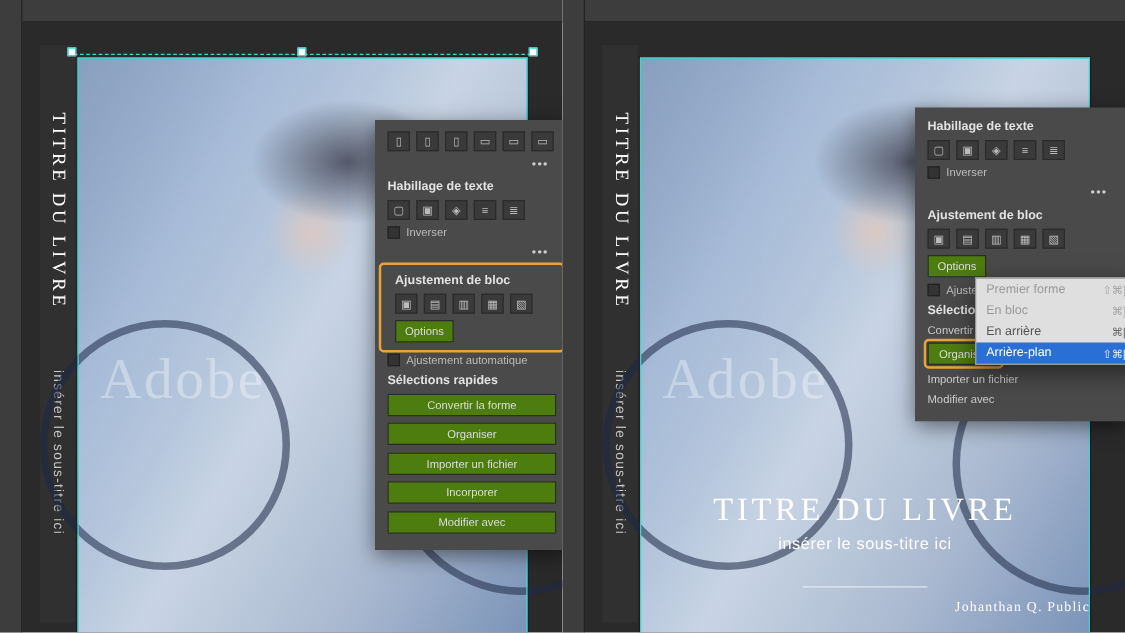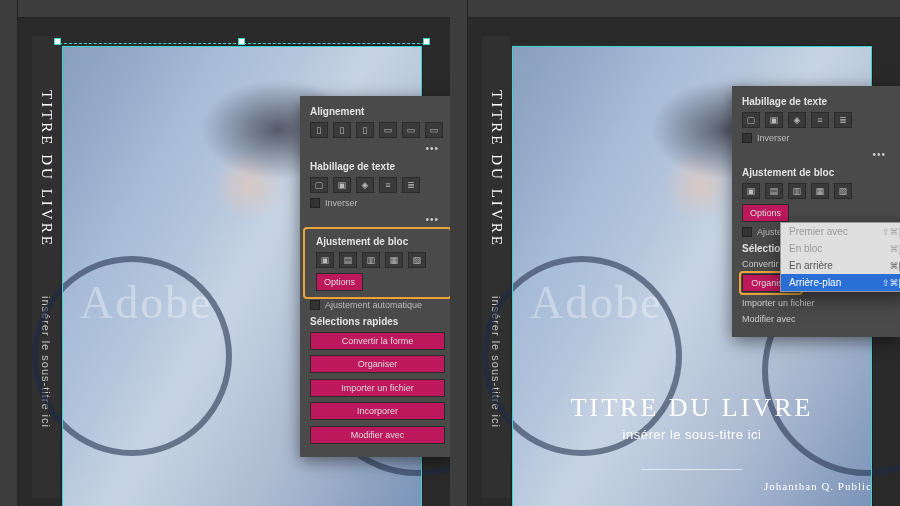--- a/index.html
+++ b/index.html
@@ -32,21 +32,21 @@
   .title-block{position:absolute;left:0;right:0;bottom:68px;text-align:center;color:#fff}
   .title-block .t{font-family:Georgia,'Times New Roman',serif;font-size:26px;letter-spacing:3px;font-weight:500}
   .title-block .s{font-size:13px;margin-top:4px;letter-spacing:.5px}
   .author{position:absolute;left:0;right:0;bottom:18px;text-align:right;color:#fff;font-size:11px;font-family:Georgia,serif;letter-spacing:1px}
   .hr-author{position:absolute;left:130px;right:130px;bottom:40px;border-top:1px solid rgba(255,255,255,.6)}
 
   .panel{position:absolute;background:#4a4a4a;color:#ddd;font-size:10px;box-shadow:0 4px 16px rgba(0,0,0,.5);padding:6px 0 10px}
   .panel .sect{padding:4px 10px 2px;font-weight:bold;font-size:10px;color:#e2e2e2}
   .panel .row{display:flex;align-items:center;gap:5px;padding:3px 10px;flex-wrap:wrap}
   .panel .ico{width:18px;height:16px;background:#3a3a3a;border:1px solid #2b2b2b;display:flex;align-items:center;justify-content:center;color:#bbb;font-size:9px}
-  .panel .btn{height:18px;padding:0 7px;background:#be185d;border:1px solid #2b2b2b;color:#ddd;font-size:9px;display:flex;align-items:center;justify-content:center;cursor:pointer;white-space:nowrap}
+  .panel .btn{height:18px;padding:0 7px;background:#4d7c0f;border:1px solid #2b2b2b;color:#ddd;font-size:9px;display:flex;align-items:center;justify-content:center;cursor:pointer;white-space:nowrap}
   .panel .btn.wide{flex:1}
   .panel .hi{outline:2px solid #e8a43b;outline-offset:1px;border-radius:1px}
   .panel .chk{display:flex;align-items:flex-end;gap:5px;padding:2px 10px;font-size:9px;color:#bbb}
   .panel .chk .box{width:10px;height:10px;background:#333;border:1px solid #222}
   .panel .lbl{font-size:9px;color:#ccc;min-width:88px}
   .panel .dots{margin-left:auto;letter-spacing:1px;color:#ccc;padding-right:6px}
 
   .menu{position:absolute;background:#dfdfdf;border:1px solid #999;box-shadow:0 6px 18px rgba(0,0,0,.5);font-size:10px;min-width:130px}
   .menu .mi{display:flex;justify-content:space-between;align-items:center;padding:3px 8px;color:#555}
   .menu .mi.dis{color:#9a9a9a}
@@ -77,21 +77,20 @@
         <div class="guide-v" style="right:0"></div>
         <div class="sel-top"></div>
         <div class="handles">
           <div class="h" style="left:-4px;top:-4px"></div>
             <div class="h" style="left:50%;top:-4px;margin-left:-4px"></div>
             <div class="h" style="right:-4px;top:-4px"></div>
         </div>
       </div>
 
       <div class="panel" style="left:300px;top:96px;width:155px">
-        <div class="sect">Alignement</div>
         <div class="row">
           <div class="ico">▯</div>
           <div class="ico">▯</div>
           <div class="ico">▯</div>
           <div class="ico">▭</div>
           <div class="ico">▭</div>
           <div class="ico">▭</div>
           <span class="dots">•••</span>
         </div>
         <div class="sect">Habillage de texte</div>
@@ -206,21 +205,21 @@
         <div class="row">
             <span class="lbl">Importer un fichier</span>
           </div>
         <div class="row">
             <span class="lbl">Modifier avec</span>
           </div>
       </div>
 
       <div class="menu" style="left:330px;top:222px">
         <div class="mi dis">
-            <span>Premier avec</span>
+            <span>Premier forme</span>
             <span class="sc">⇧⌘]</span>
           </div>
         <div class="mi dis">
             <span>En bloc</span>
             <span class="sc">⌘]</span>
           </div>
         <div class="mi">
             <span>En arrière</span>
             <span class="sc">⌘[</span>
           </div>

